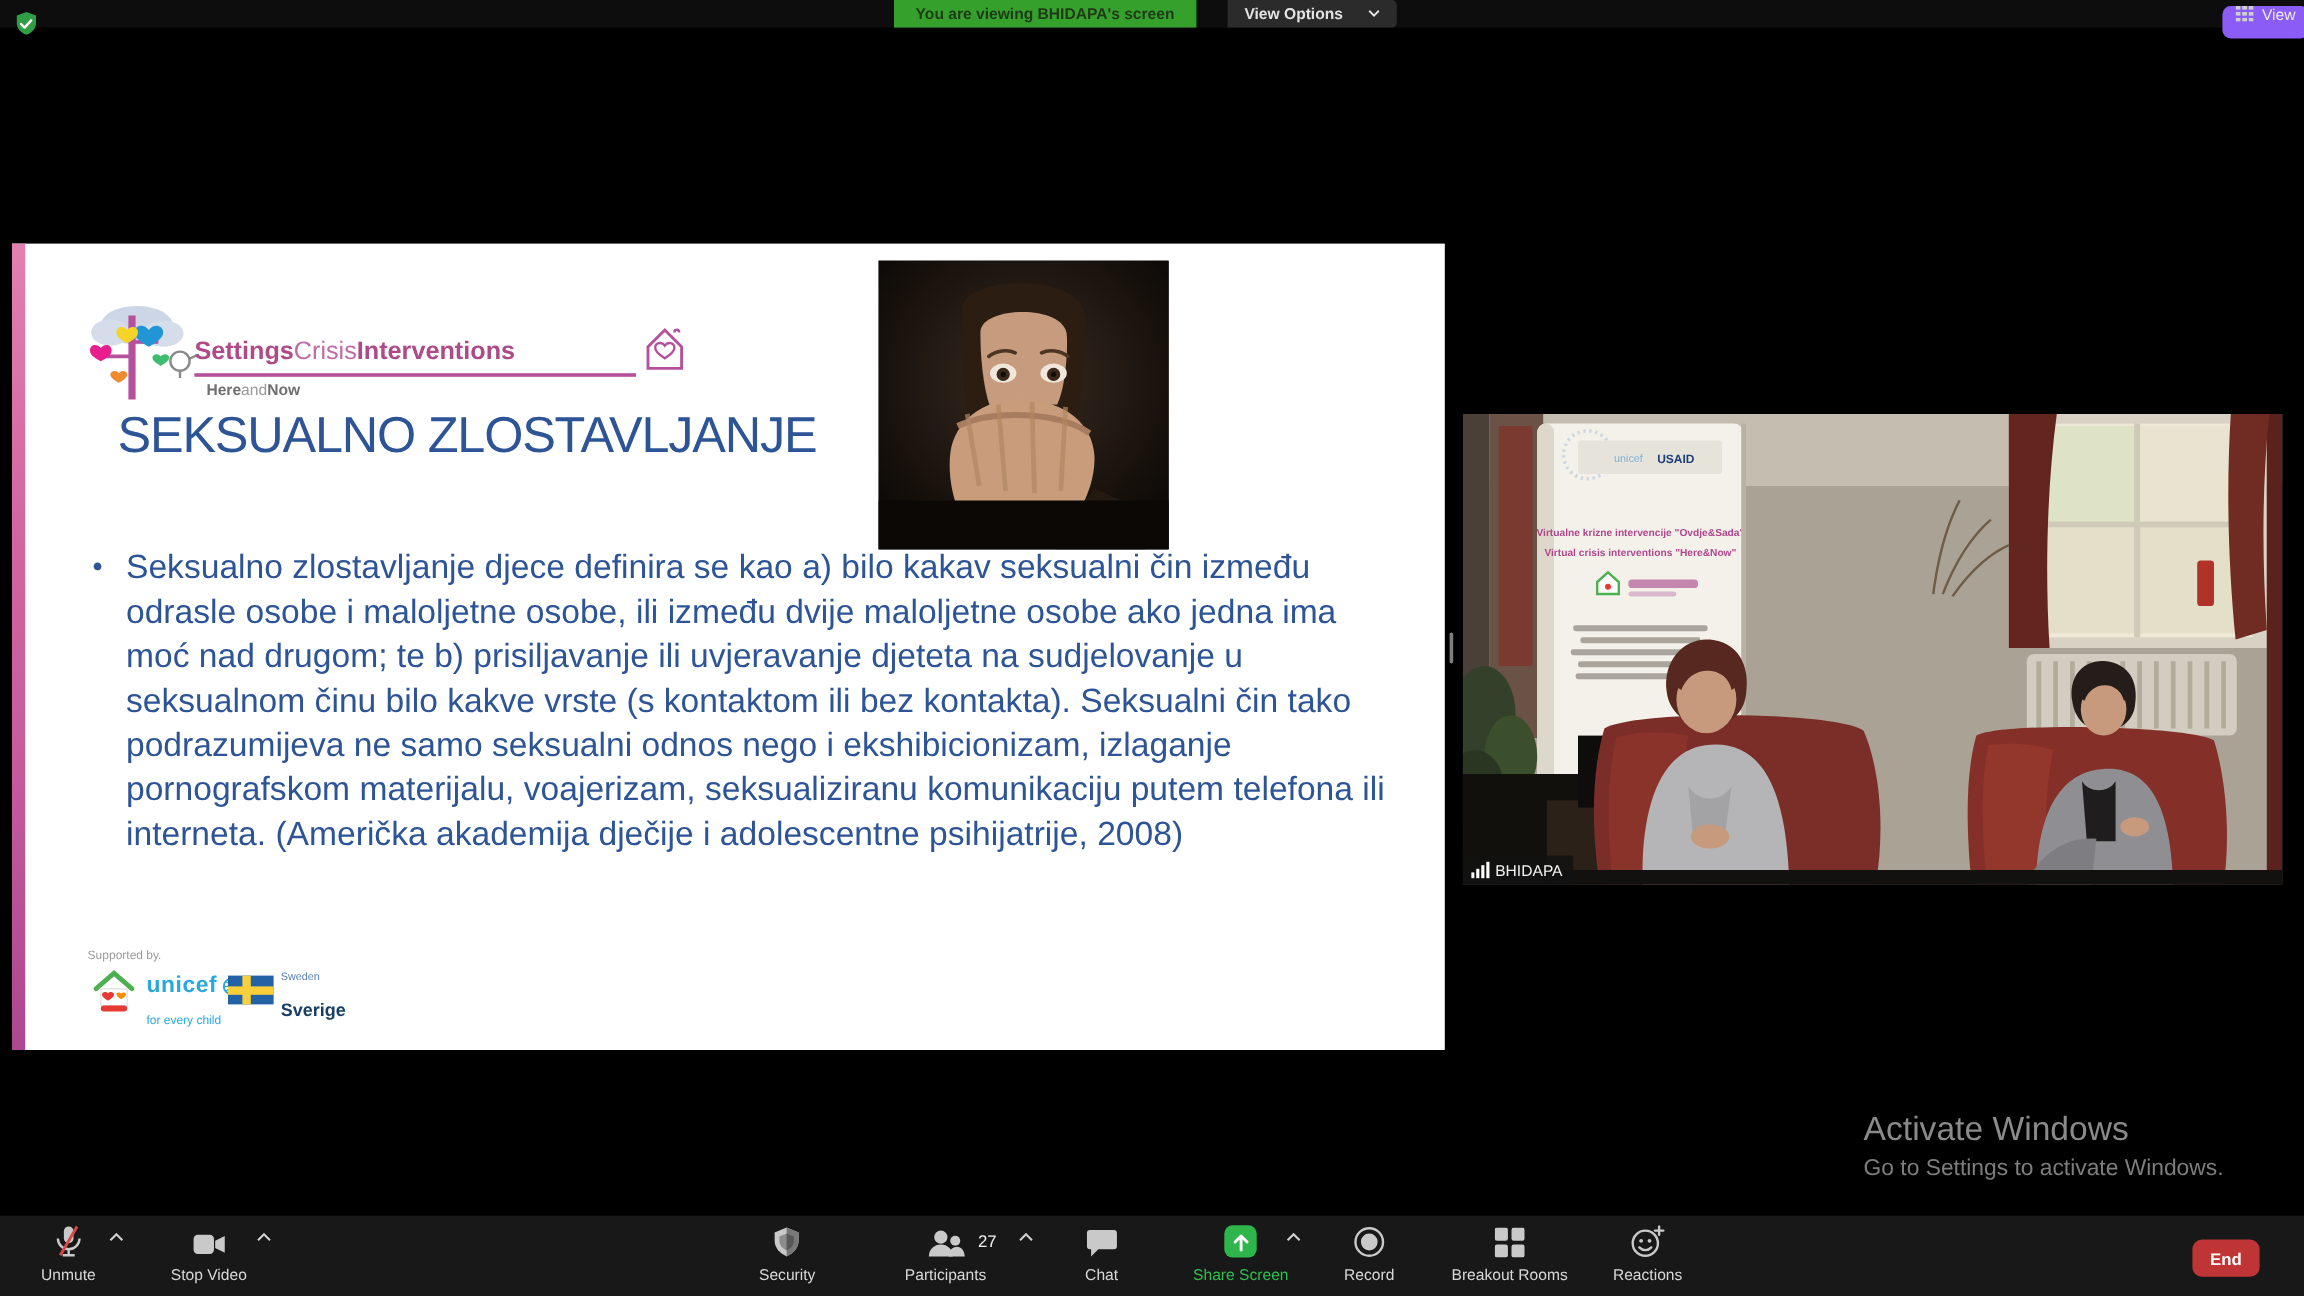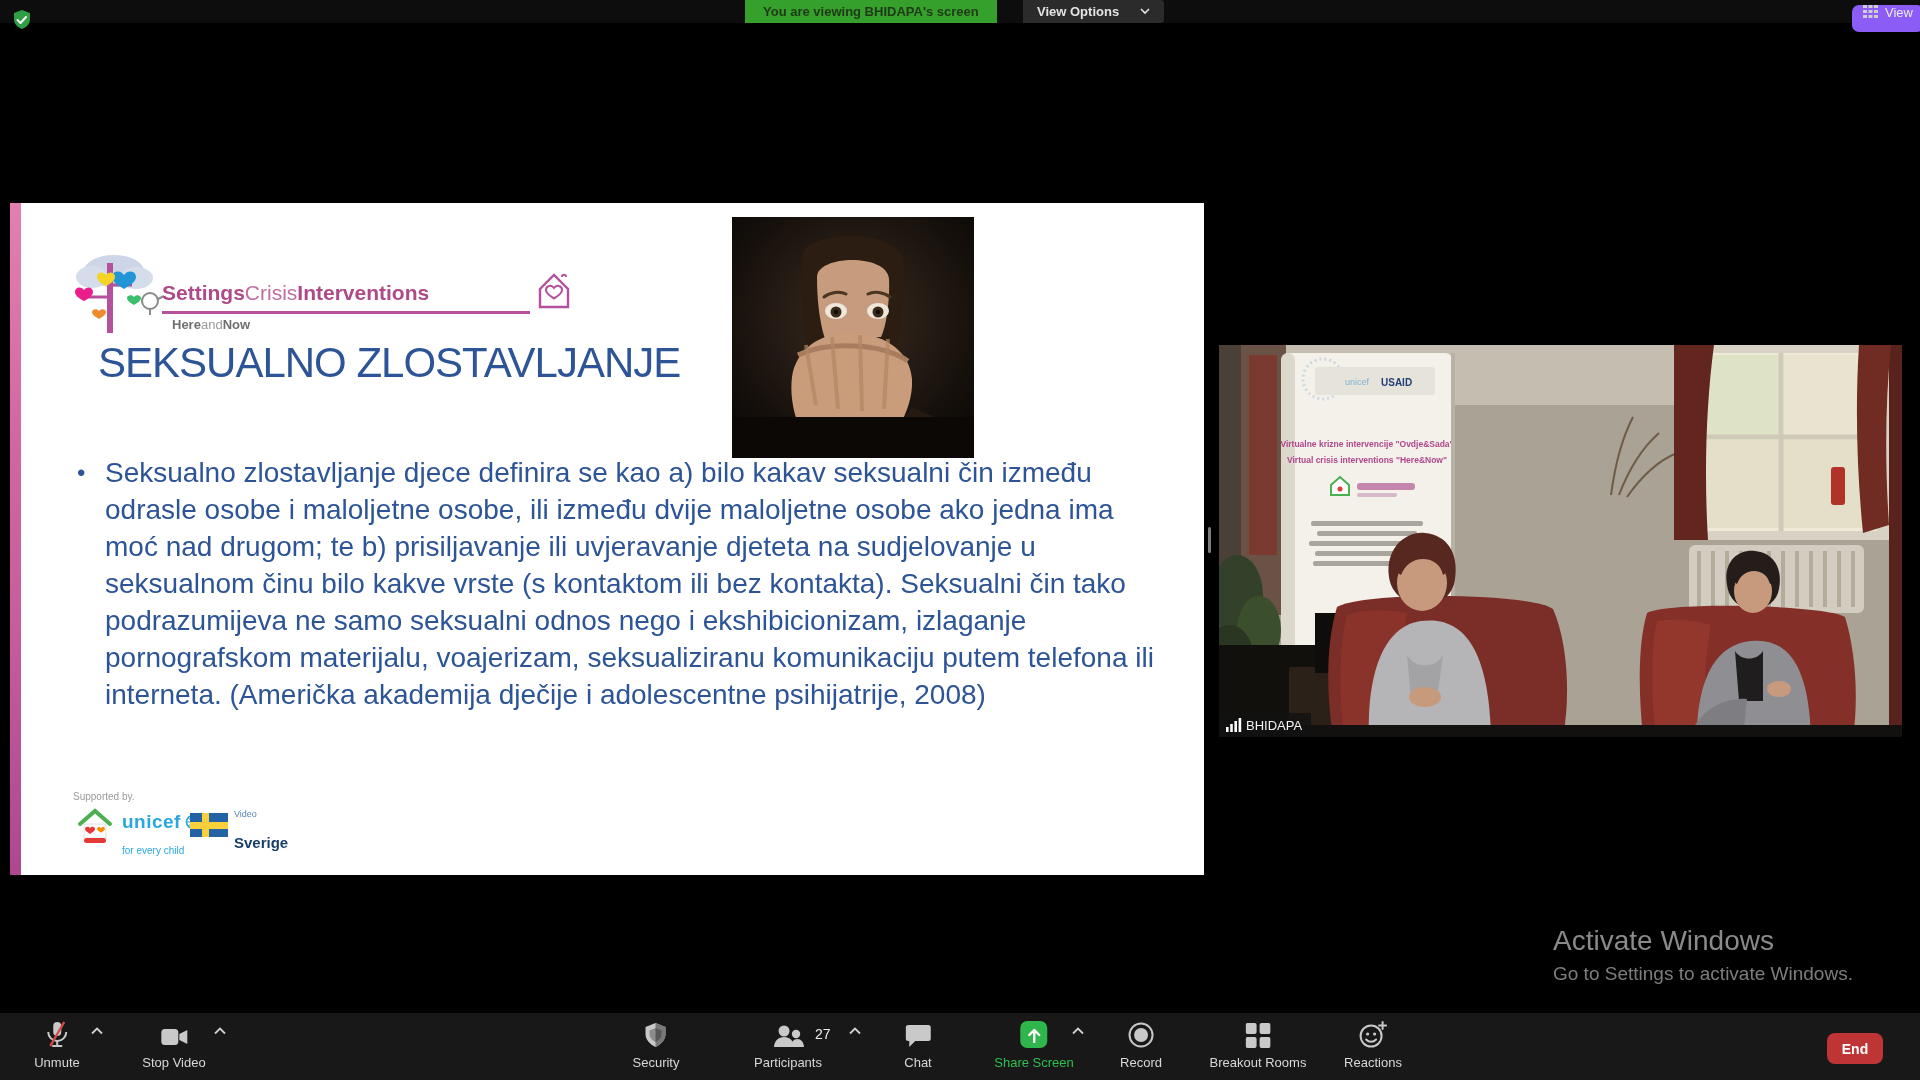--- a/index.html
+++ b/index.html
@@ -173,21 +173,21 @@
             <path d="M1.5 8h13M8 1.5v13M3 4c3 2.5 7 2.5 10 0M3 12c3-2.5 7-2.5 10 0" stroke="#29a8df" stroke-width="1" fill="none"></path>
           </svg>
       </div>
       <div id="unicef-tag">for every child</div>
     </div>
     <div id="sweden-flag">
         <div class="v"></div>
         <div class="h"></div>
       </div>
     <div id="sweden-text">
-      <div class="small">Video</div>
+      <div class="small">Sweden</div>
       <div class="big">Sverige</div>
     </div>
   </div>
 </div>
 
 <div id="pane-divider"></div>
 
 <div id="video-tile">
   <svg width="683" height="392" viewBox="0 0 683 392">
     <rect width="683" height="392" fill="#aaa295"></rect>

